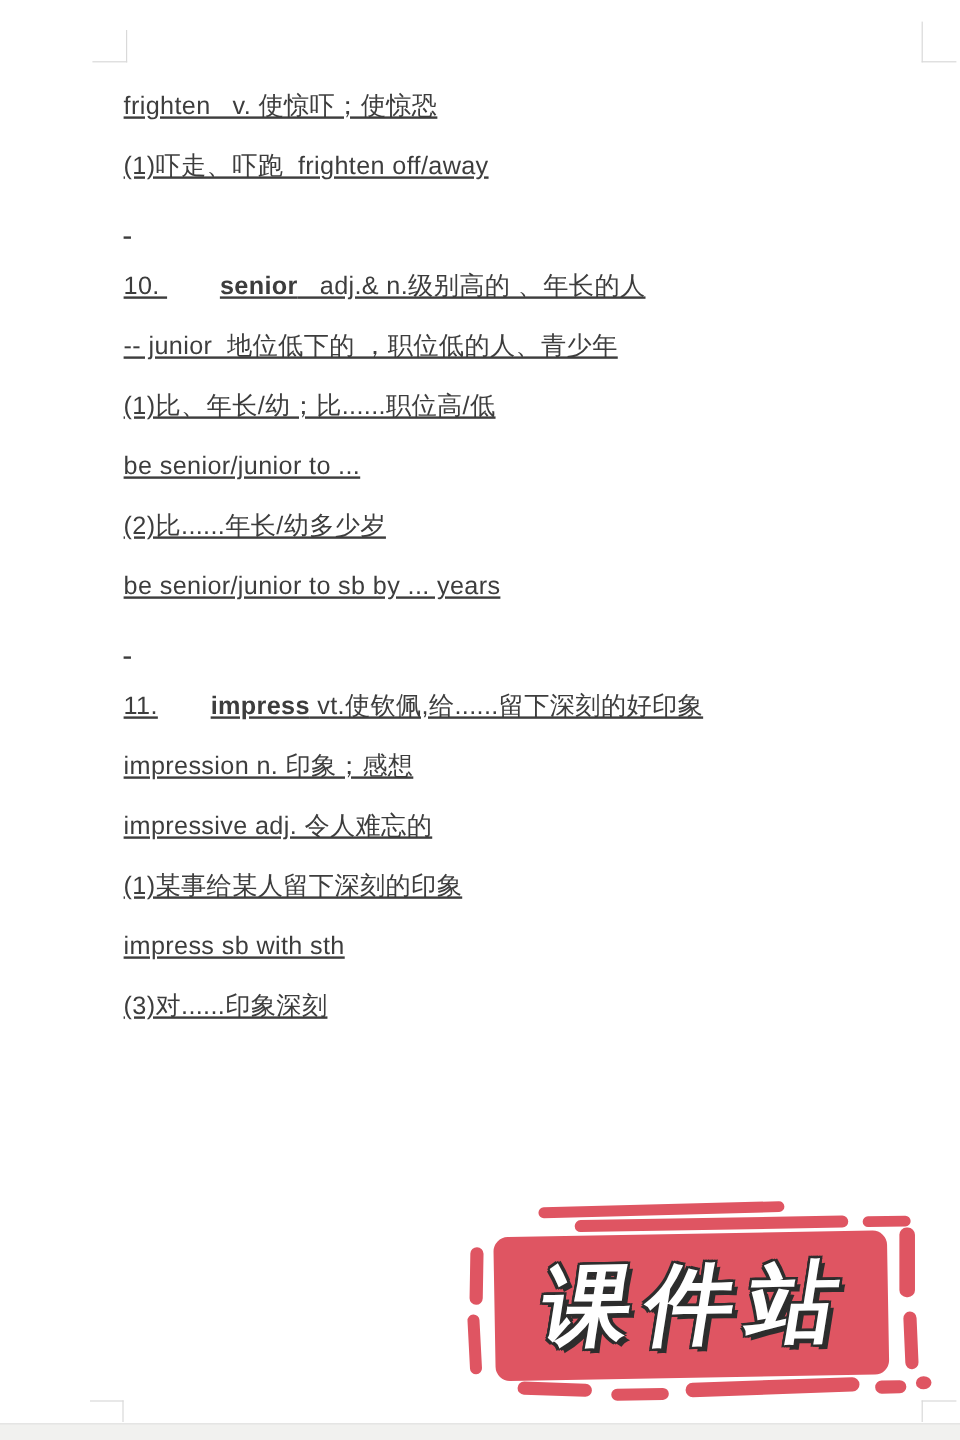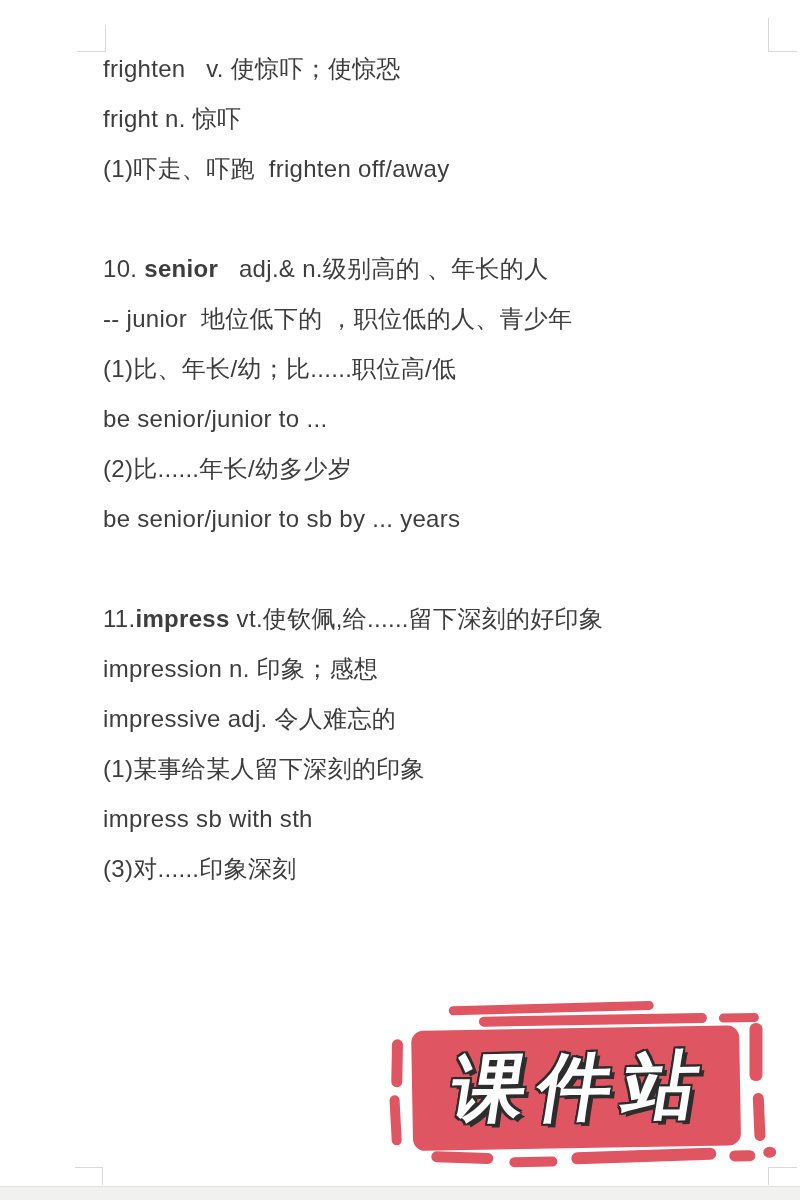--- a/index.html
+++ b/index.html
@@ -12,27 +12,28 @@
   }
   *{box-sizing:border-box;}
   html,body{margin:0;padding:0;}
   body{
     width:800px;height:1200px;position:relative;overflow:hidden;
     background:#ffffff;
     font-family:"Liberation Sans","DejaVu Sans",sans-serif;
   }
   
   .doc-lines{
-    position:absolute;left:103px;top:44px;width:660px;
-    font-size:24px;line-height:50px;color:var(--text-color);
+    position:absolute;left:103px;top:64px;width:660px;
+    font-size:21px;line-height:50px;color:var(--text-color);
     letter-spacing:0.3px;
+    text-decoration:underline;
   }
   .doc-lines p{margin:0;height:50px;white-space:pre-wrap;}
   .doc-lines p.indent{padding-left:140px;}
-  .doc-lines span.b{font-weight:700;}
+  .doc-lines span.b{font-weight:700;margin-left:44px;}
   
   .crop{position:absolute;border:0 solid var(--crop-color);}
   .crop.tl{left:77px;top:25px;width:29px;height:27px;border-right-width:1px;border-bottom-width:1px;}
   .crop.tr{left:768px;top:18px;width:29px;height:34px;border-left-width:1px;border-bottom-width:1px;}
   .crop.bl{left:75px;top:1167px;width:28px;height:18px;border-right-width:1px;border-top-width:1px;}
   .crop.br{left:768px;top:1167px;width:29px;height:18px;border-left-width:1px;border-top-width:1px;}
   
   .bottom-bar{
     position:absolute;left:0;top:1186px;width:800px;height:14px;
     background:var(--bottom-bar);border-top:1px solid var(--bottom-bar-border);
@@ -72,21 +73,20 @@
 </head>
 <body>
 
 <div class="crop tl"></div>
 <div class="crop tr"></div>
 <div class="crop bl"></div>
 <div class="crop br"></div>
 
 <div class="doc-lines">
     <p><span>frighten   v. 使惊吓；使惊恐</span></p>
-    <p><span>fright n. 惊吓</span></p>
     <p><span>(1)吓走、吓跑  frighten off/away</span></p>
     <p>&nbsp;</p>
     <p><span>10. </span><span class="b">senior</span><span>   adj.&amp; n.级别高的 、年长的人</span></p>
     <p><span>-- junior  地位低下的 ，职位低的人、青少年</span></p>
     <p><span>(1)比、年长/幼；比......职位高/低</span></p>
     <p><span>be senior/junior to ...</span></p>
     <p><span>(2)比......年长/幼多少岁</span></p>
     <p><span>be senior/junior to sb by ... years</span></p>
     <p>&nbsp;</p>
     <p><span>11.</span><span class="b">impress</span><span> vt.使钦佩,给......留下深刻的好印象</span></p>

